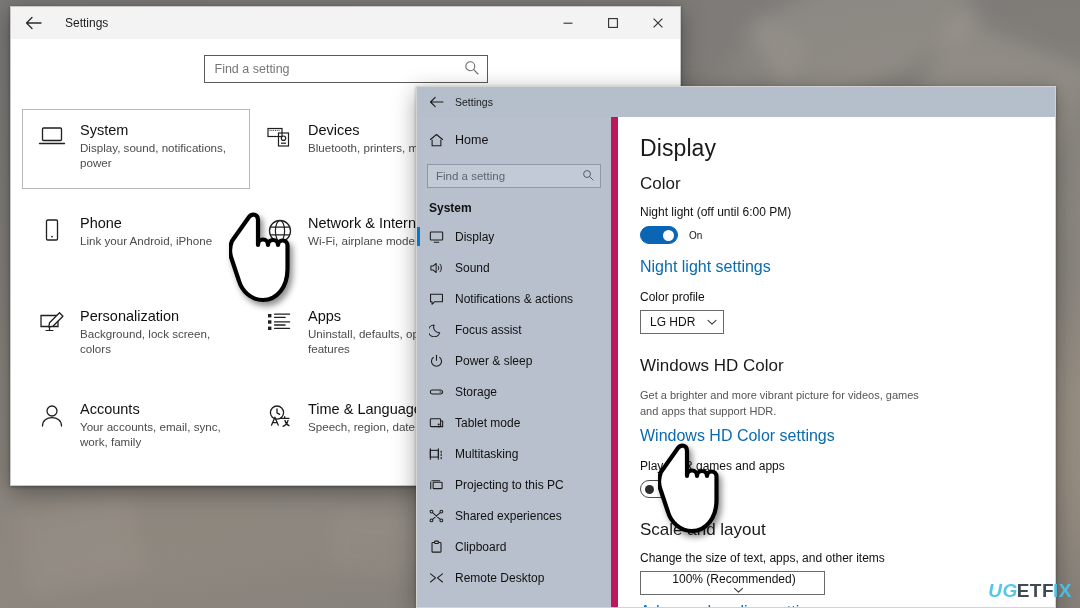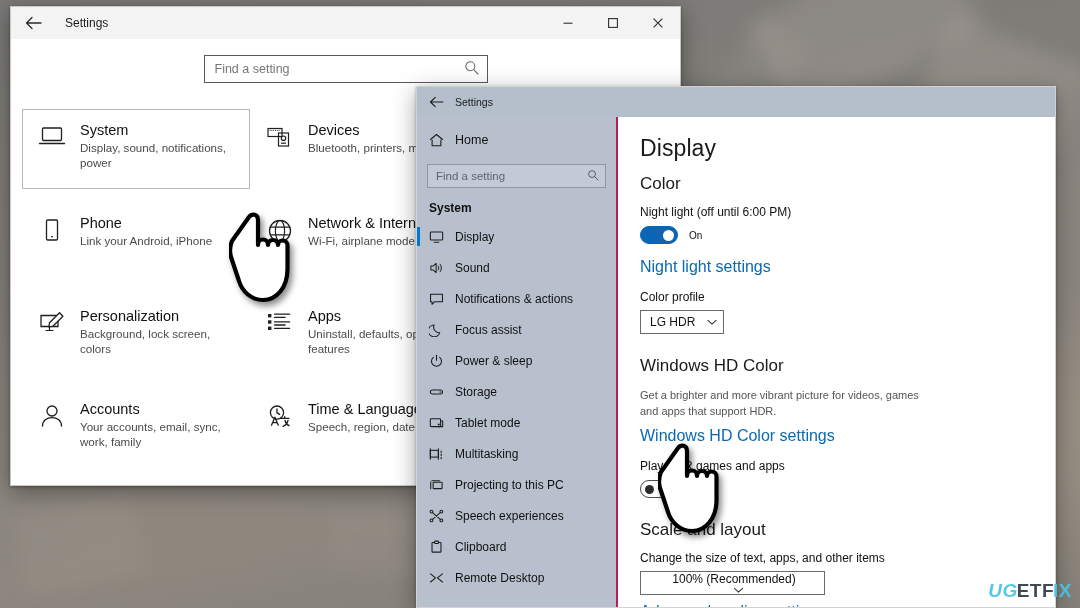--- a/index.html
+++ b/index.html
@@ -130,21 +130,21 @@
   }
   #front-titlebar .tb-title { font-size: 10.5px; color: #1b1b1b; }
 
   #front-body { flex: 1; display: flex; min-height: 0; }
 
   
   #front-nav {
     width: 201px; flex: none;
     background: #b7c0cc;
     padding-top: 8px;
-    border-right: 2px solid #be185d;
+    border-right: 7px solid #be185d;
     overflow: hidden;
     position: relative;
   }
   #nav-home {
     display: flex; align-items: center;
     height: 30px; padding-left: 12px;
   }
   #nav-home .nico { width: 26px; color: #1b1b1b; display:flex; align-items:center;}
   #nav-home .nlbl { font-size: 12.5px; color: #111; }
 
@@ -589,21 +589,21 @@
 
           <span class="nico">
             <svg width="15" height="14" viewBox="0 0 16 15" fill="none">
               <circle cx="2.6" cy="2.8" r="1.5" stroke="#1d1d1d" stroke-width="1.1"></circle>
               <circle cx="13.2" cy="2.8" r="1.5" stroke="#1d1d1d" stroke-width="1.1"></circle>
               <circle cx="2.6" cy="12.2" r="1.5" stroke="#1d1d1d" stroke-width="1.1"></circle>
               <circle cx="13.2" cy="12.2" r="1.5" stroke="#1d1d1d" stroke-width="1.1"></circle>
               <path d="M3.8 4L12 11M12 4L3.8 11" stroke="#1d1d1d" stroke-width="1.1" stroke-linecap="round"></path>
             </svg>
           </span>
-          <span class="nlbl">Speech experiences</span>
+          <span class="nlbl">Shared experiences</span>
         </div>
 
         <div class="navitem">
 
           <span class="nico">
             <svg width="15" height="14" viewBox="0 0 16 15" fill="none">
               <rect x="3.2" y="2.6" width="9.6" height="10.4" rx=".8" stroke="#1d1d1d" stroke-width="1.15"></rect>
               <rect x="6" y="1.2" width="4" height="2.6" rx=".5" stroke="#1d1d1d" stroke-width="1.1" fill="#b7c0cc"></rect>
             </svg>
           </span>

